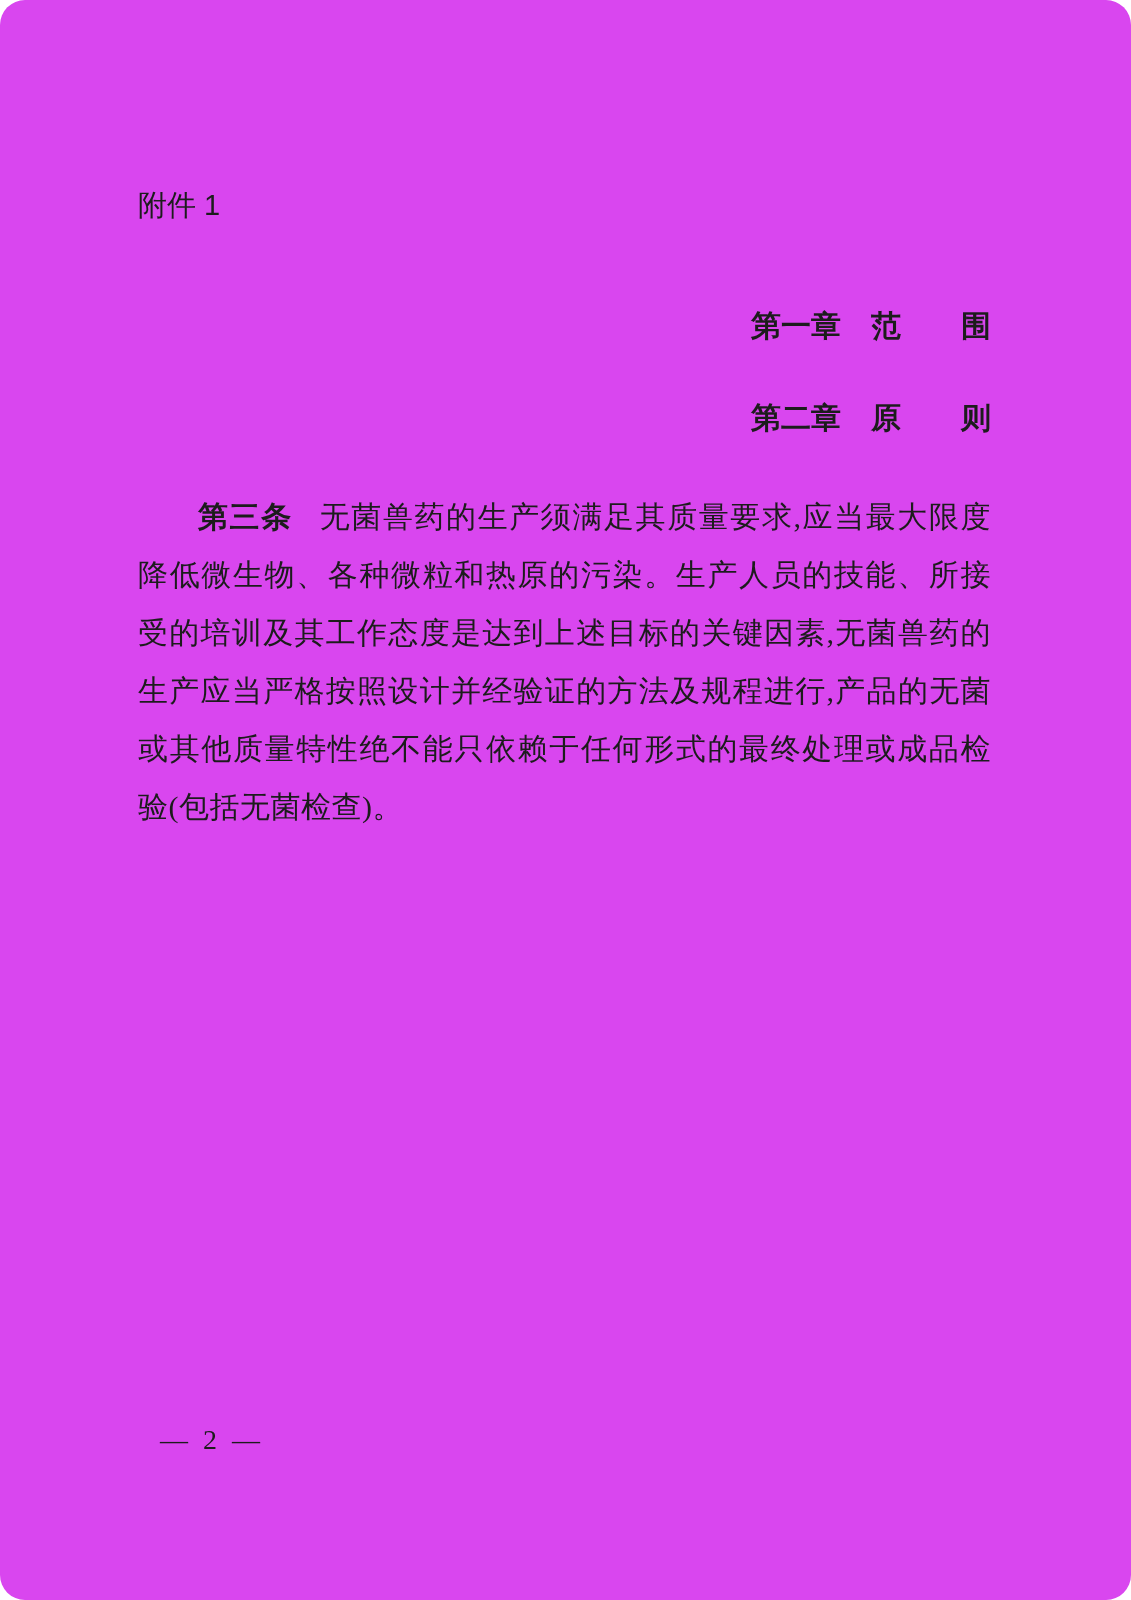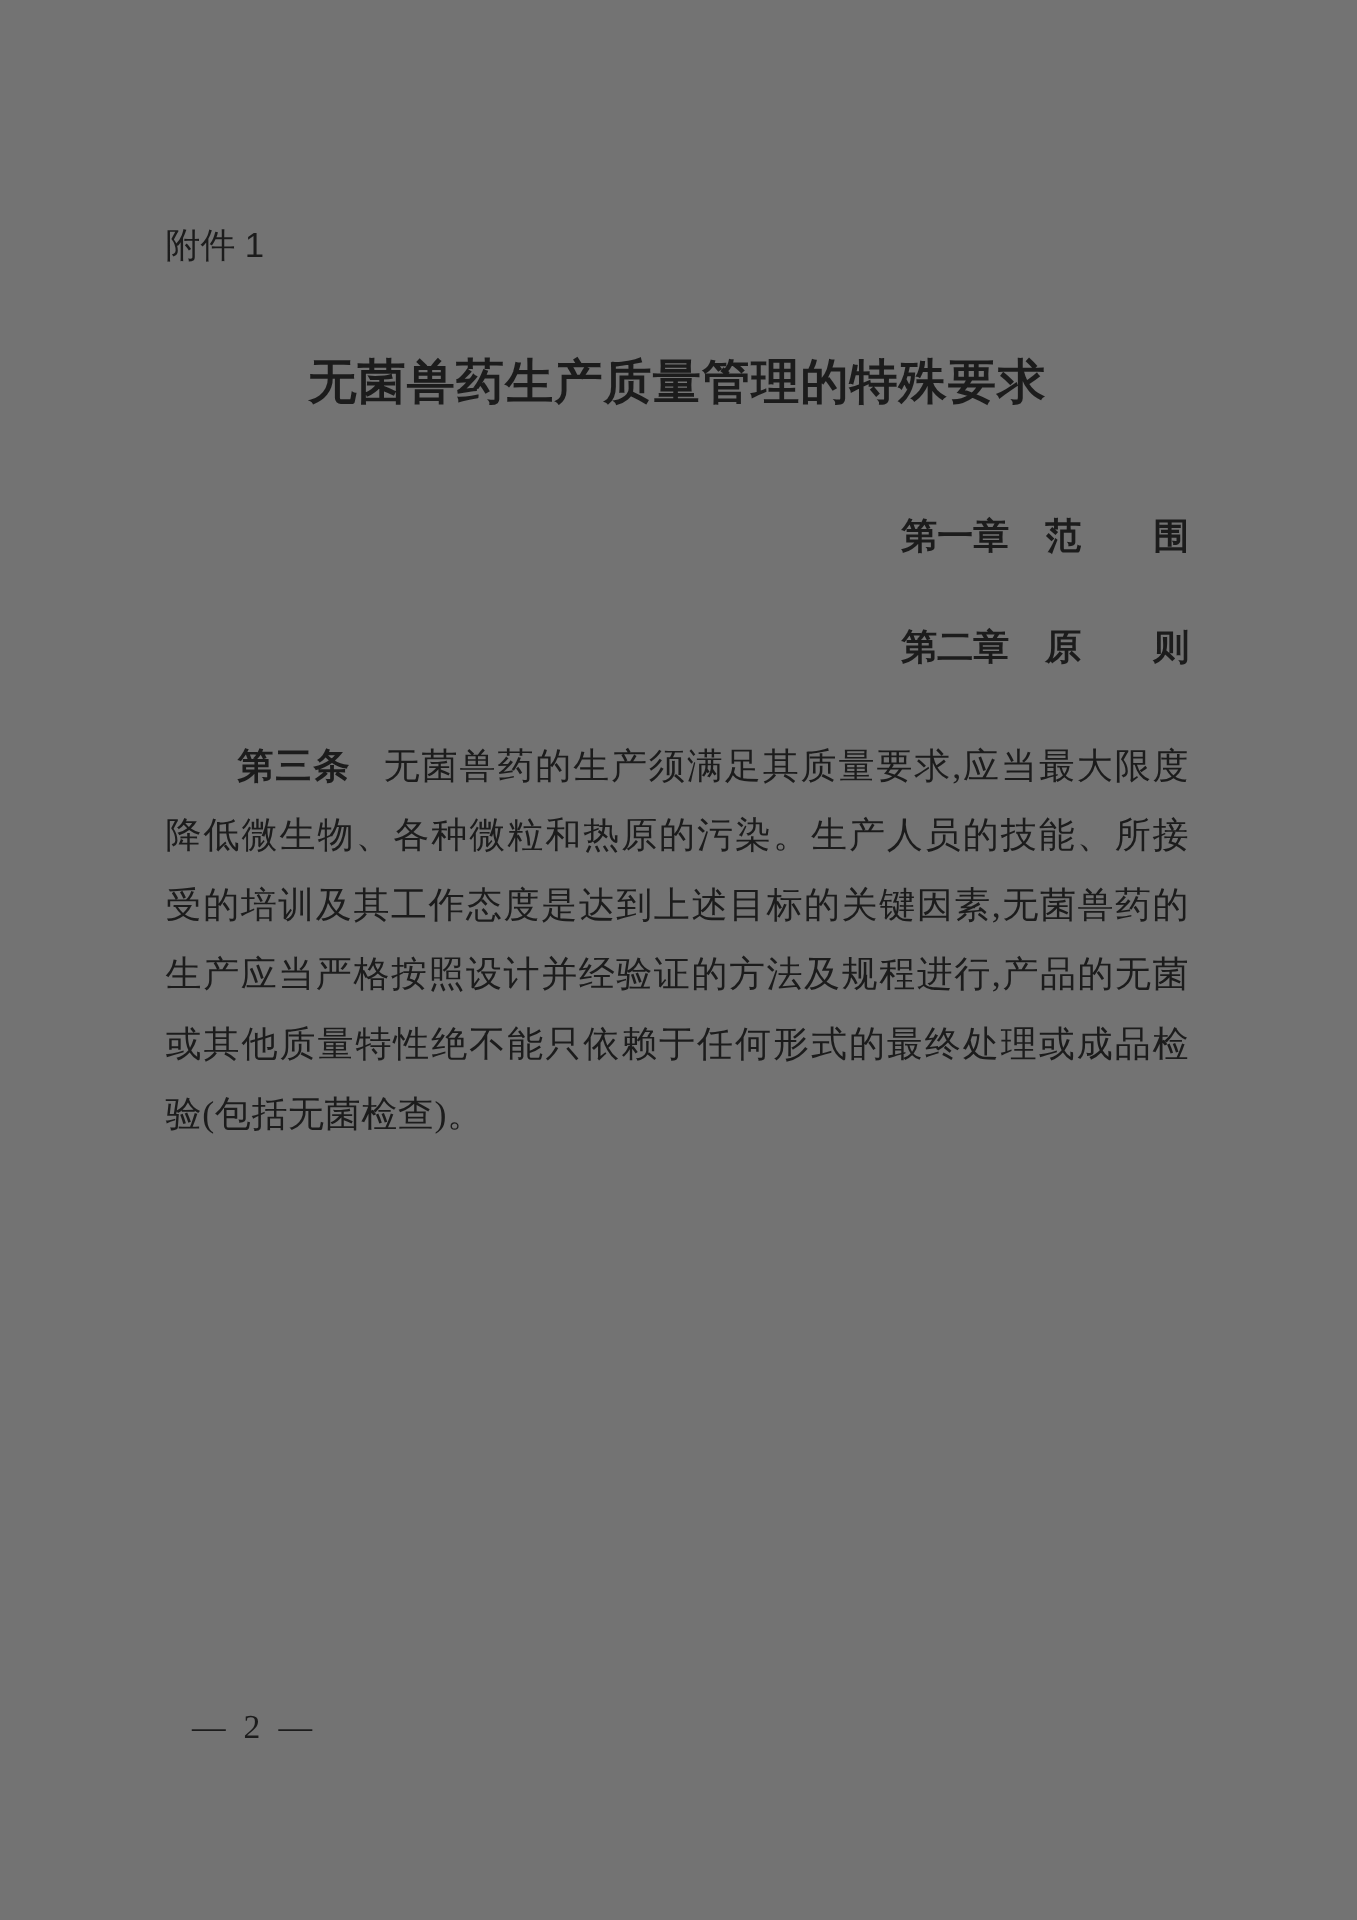--- a/index.html
+++ b/index.html
@@ -1,25 +1,26 @@
 <!DOCTYPE html>
 <html lang="zh"><head>
 <meta charset="utf-8">
 <style>
   html, body { margin: 0; padding: 0; background: #ffffff; }
   .page {
     position: relative;
     width: 1131px;
     height: 1600px;
     margin: 0 auto;
-    background: #737373;
+    background: #d946ef;
     box-sizing: border-box;
     padding: 188px 140px 0 138px;
     color: #1c1c1c;
     overflow: hidden;
+    border-radius: 25px;
   }
   .attachment {
     font-family: "Liberation Sans", sans-serif;
     font-size: 29px;
     line-height: 34px;
     text-align: left;
   }
   .doc-title {
     margin: 72px 0 0 0;
     text-align: center;
@@ -61,21 +62,20 @@
     letter-spacing: 4px;
   }
 </style>
 </head>
 <body>
 
 <div class="page">
 
   <div class="attachment">附件 1</div>
 
-  <h1 class="doc-title">无菌兽药生产质量管理的特殊要求</h1>
 
   <section class="chapter chapter-1">
     <h2 class="chapter-heading">第一章　范　　围</h2>
 
 
   </section>
 
   <section class="chapter chapter-2">
     <h2 class="chapter-heading">第二章　原　　则</h2>
 

